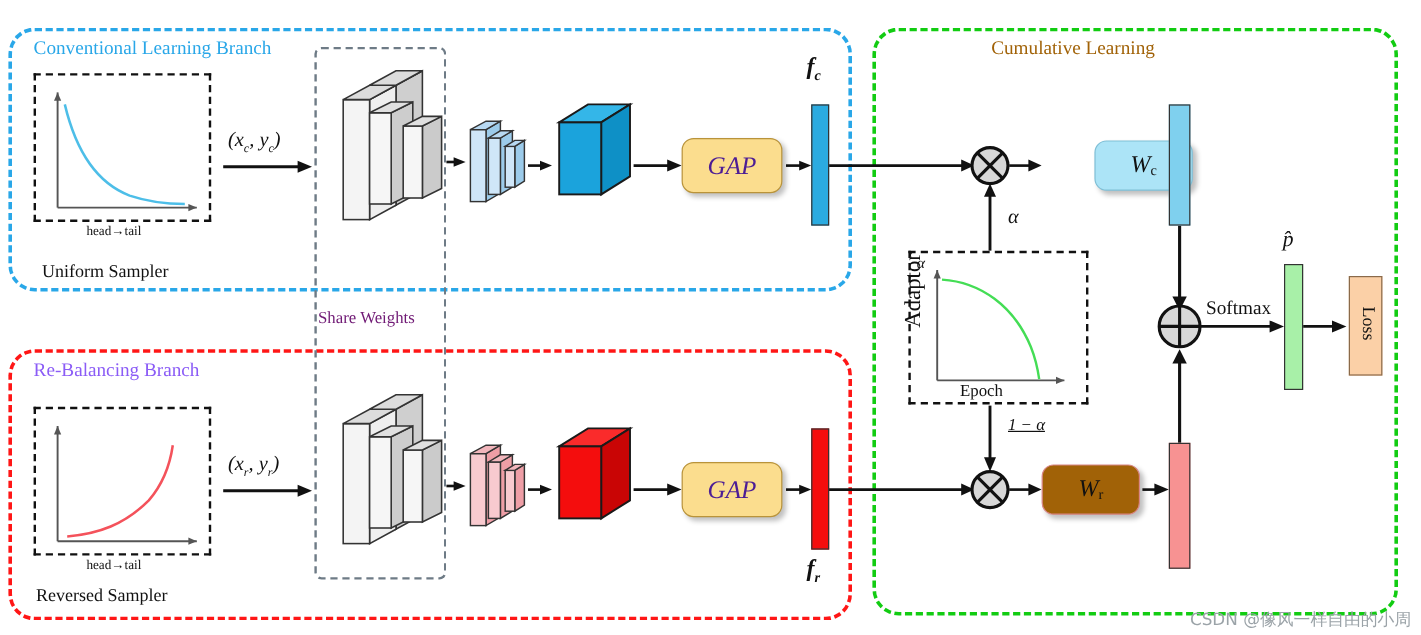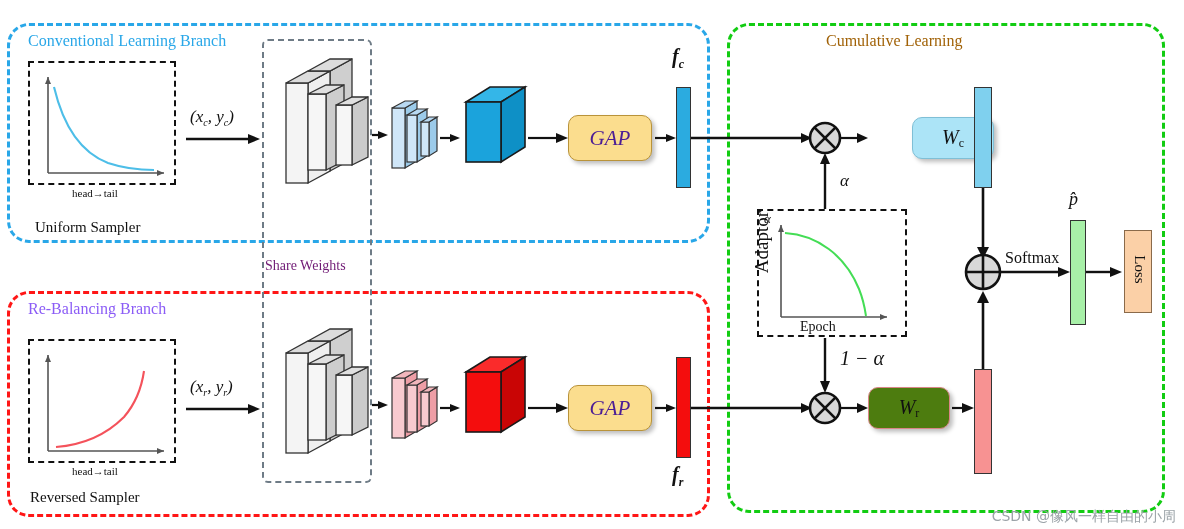--- a/index.html
+++ b/index.html
@@ -31,21 +31,21 @@
   
   .gapbox{position:absolute;width:84px;height:46px;border:1.6px solid #B9933A;border-radius:10px;
           background:#FBDD8E;box-shadow:3px 3px 4px rgba(0,0,0,0.25);
           display:flex;align-items:center;justify-content:center;box-sizing:border-box;}
   .gapbox span{font-style:italic;font-size:21px;color:#4c1d95;}
   
   .wbox{position:absolute;width:82px;height:42px;border-radius:10px;
         box-shadow:3px 3px 4px rgba(0,0,0,0.25);
         display:flex;align-items:center;justify-content:center;box-sizing:border-box;}
   .wbox.wc{background:#ACE4F7;border:1.4px solid #7FBFD6;}
-  .wbox.wr{background:#4d7c0f;border:1.4px solid #D98686;}
+  .wbox.wr{background:#a16207;border:1.4px solid #D98686;}
   .wbox .wlab{font-size:20px;font-style:italic;color:#111;}
   .wbox .wsub{font-size:12px;font-style:normal;color:#111;vertical-align:-3px;}
   
   .vbar{position:absolute;border:1.5px solid #333;box-sizing:border-box;}
   
   .adaptor-box{position:absolute;left:757px;top:208px;width:150px;height:128px;
                border:2.5px dashed #111;box-sizing:border-box;background:#fff;}
   .adaptor-label{position:absolute;left:717px;top:230px;width:90px;font-size:19px;color:#111;
                  transform:rotate(-90deg);transform-origin:center center;text-align:center;}
   
@@ -260,21 +260,21 @@
     <polygon points="983,290 977,302 989,302" fill="#111"></polygon>
   </svg>
 
   <div class="gapbox" style="left:568px;top:384px;">
     <span>GAP</span>
   </div>
   <div class="vbar" style="left:676px;top:356px;width:15px;height:101px;background:#F40D0D;"></div>
   <div class="mathtxt" style="left:672px;top:462px;font-size:20px;font-weight:bold;">
     <i>f</i><sub style="font-size:12px">r</sub>
   </div>
-  <div class="mathtxt" style="left:840px;top:346px;font-size:20px;">1 − α</div>
+  <div class="mathtxt" style="left:840px;top:346px;font-size:14px;text-decoration:underline;">1 − α</div>
 
   <div class="wbox wr" style="left:868px;top:386px;">
     <span class="wlab">
       <span>W</span><span class="wsub">r</span>
     </span>
   </div>
   <div class="vbar" style="left:974px;top:368px;width:18px;height:105px;background:#F79292;"></div>
 
   <div class="adaptor-box">
     <svg width="146" height="124" viewBox="0 0 146 124">

